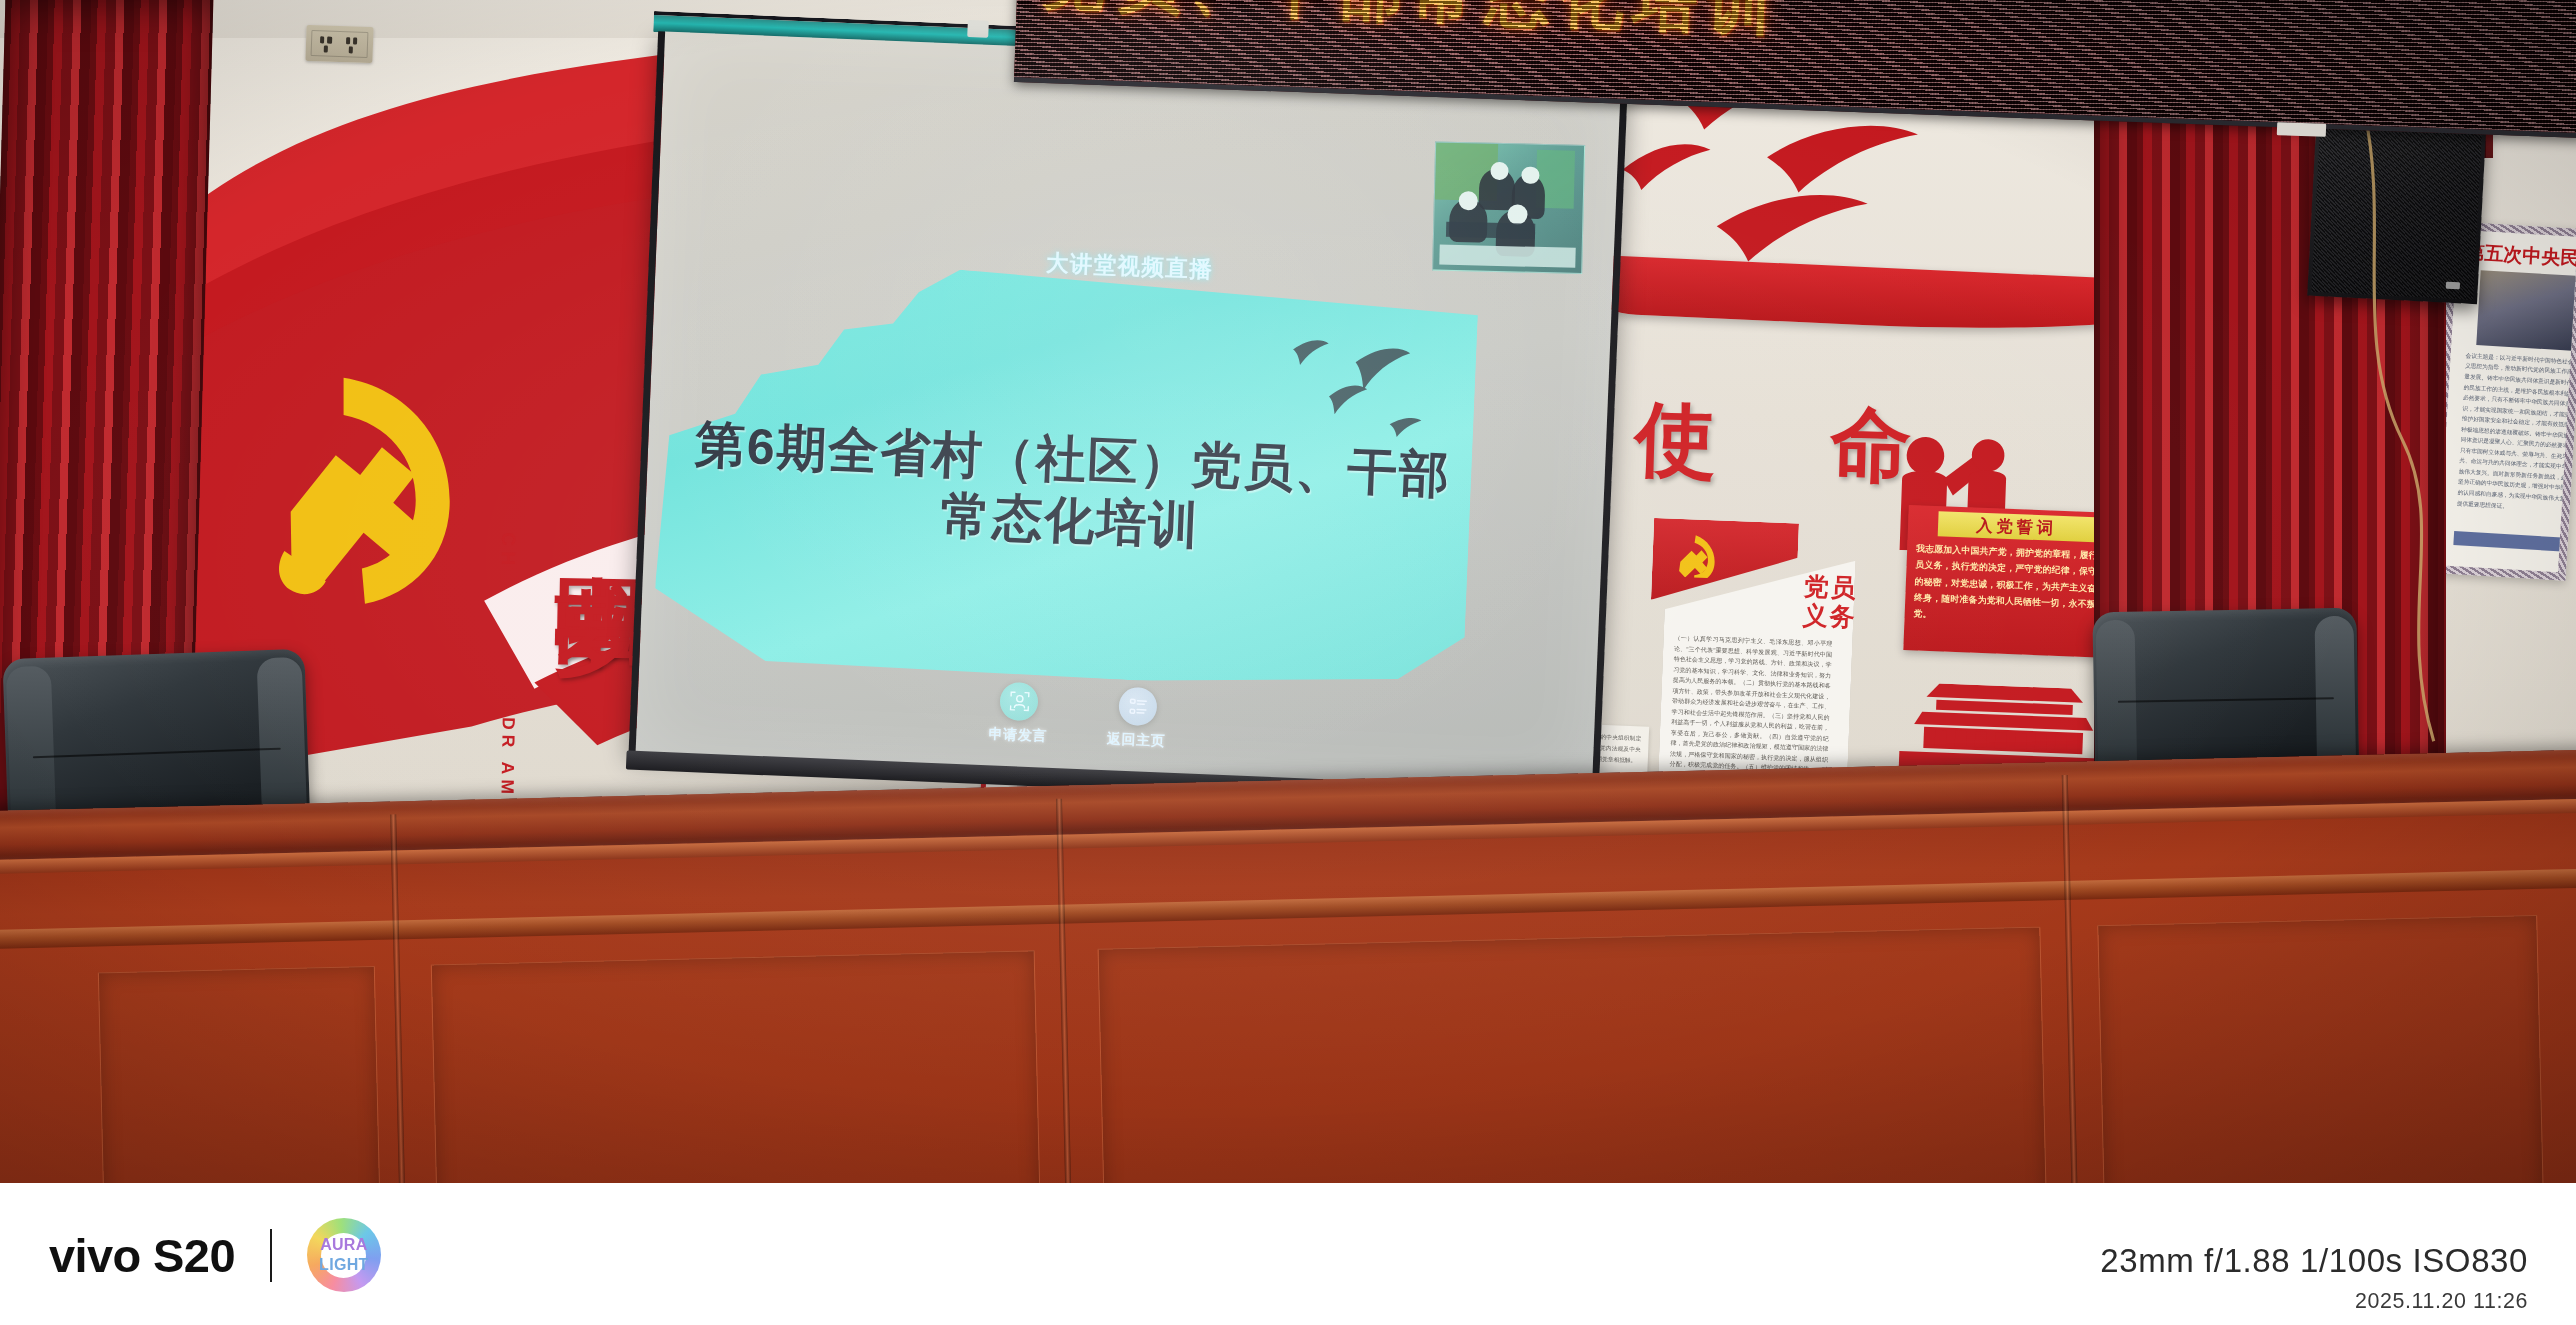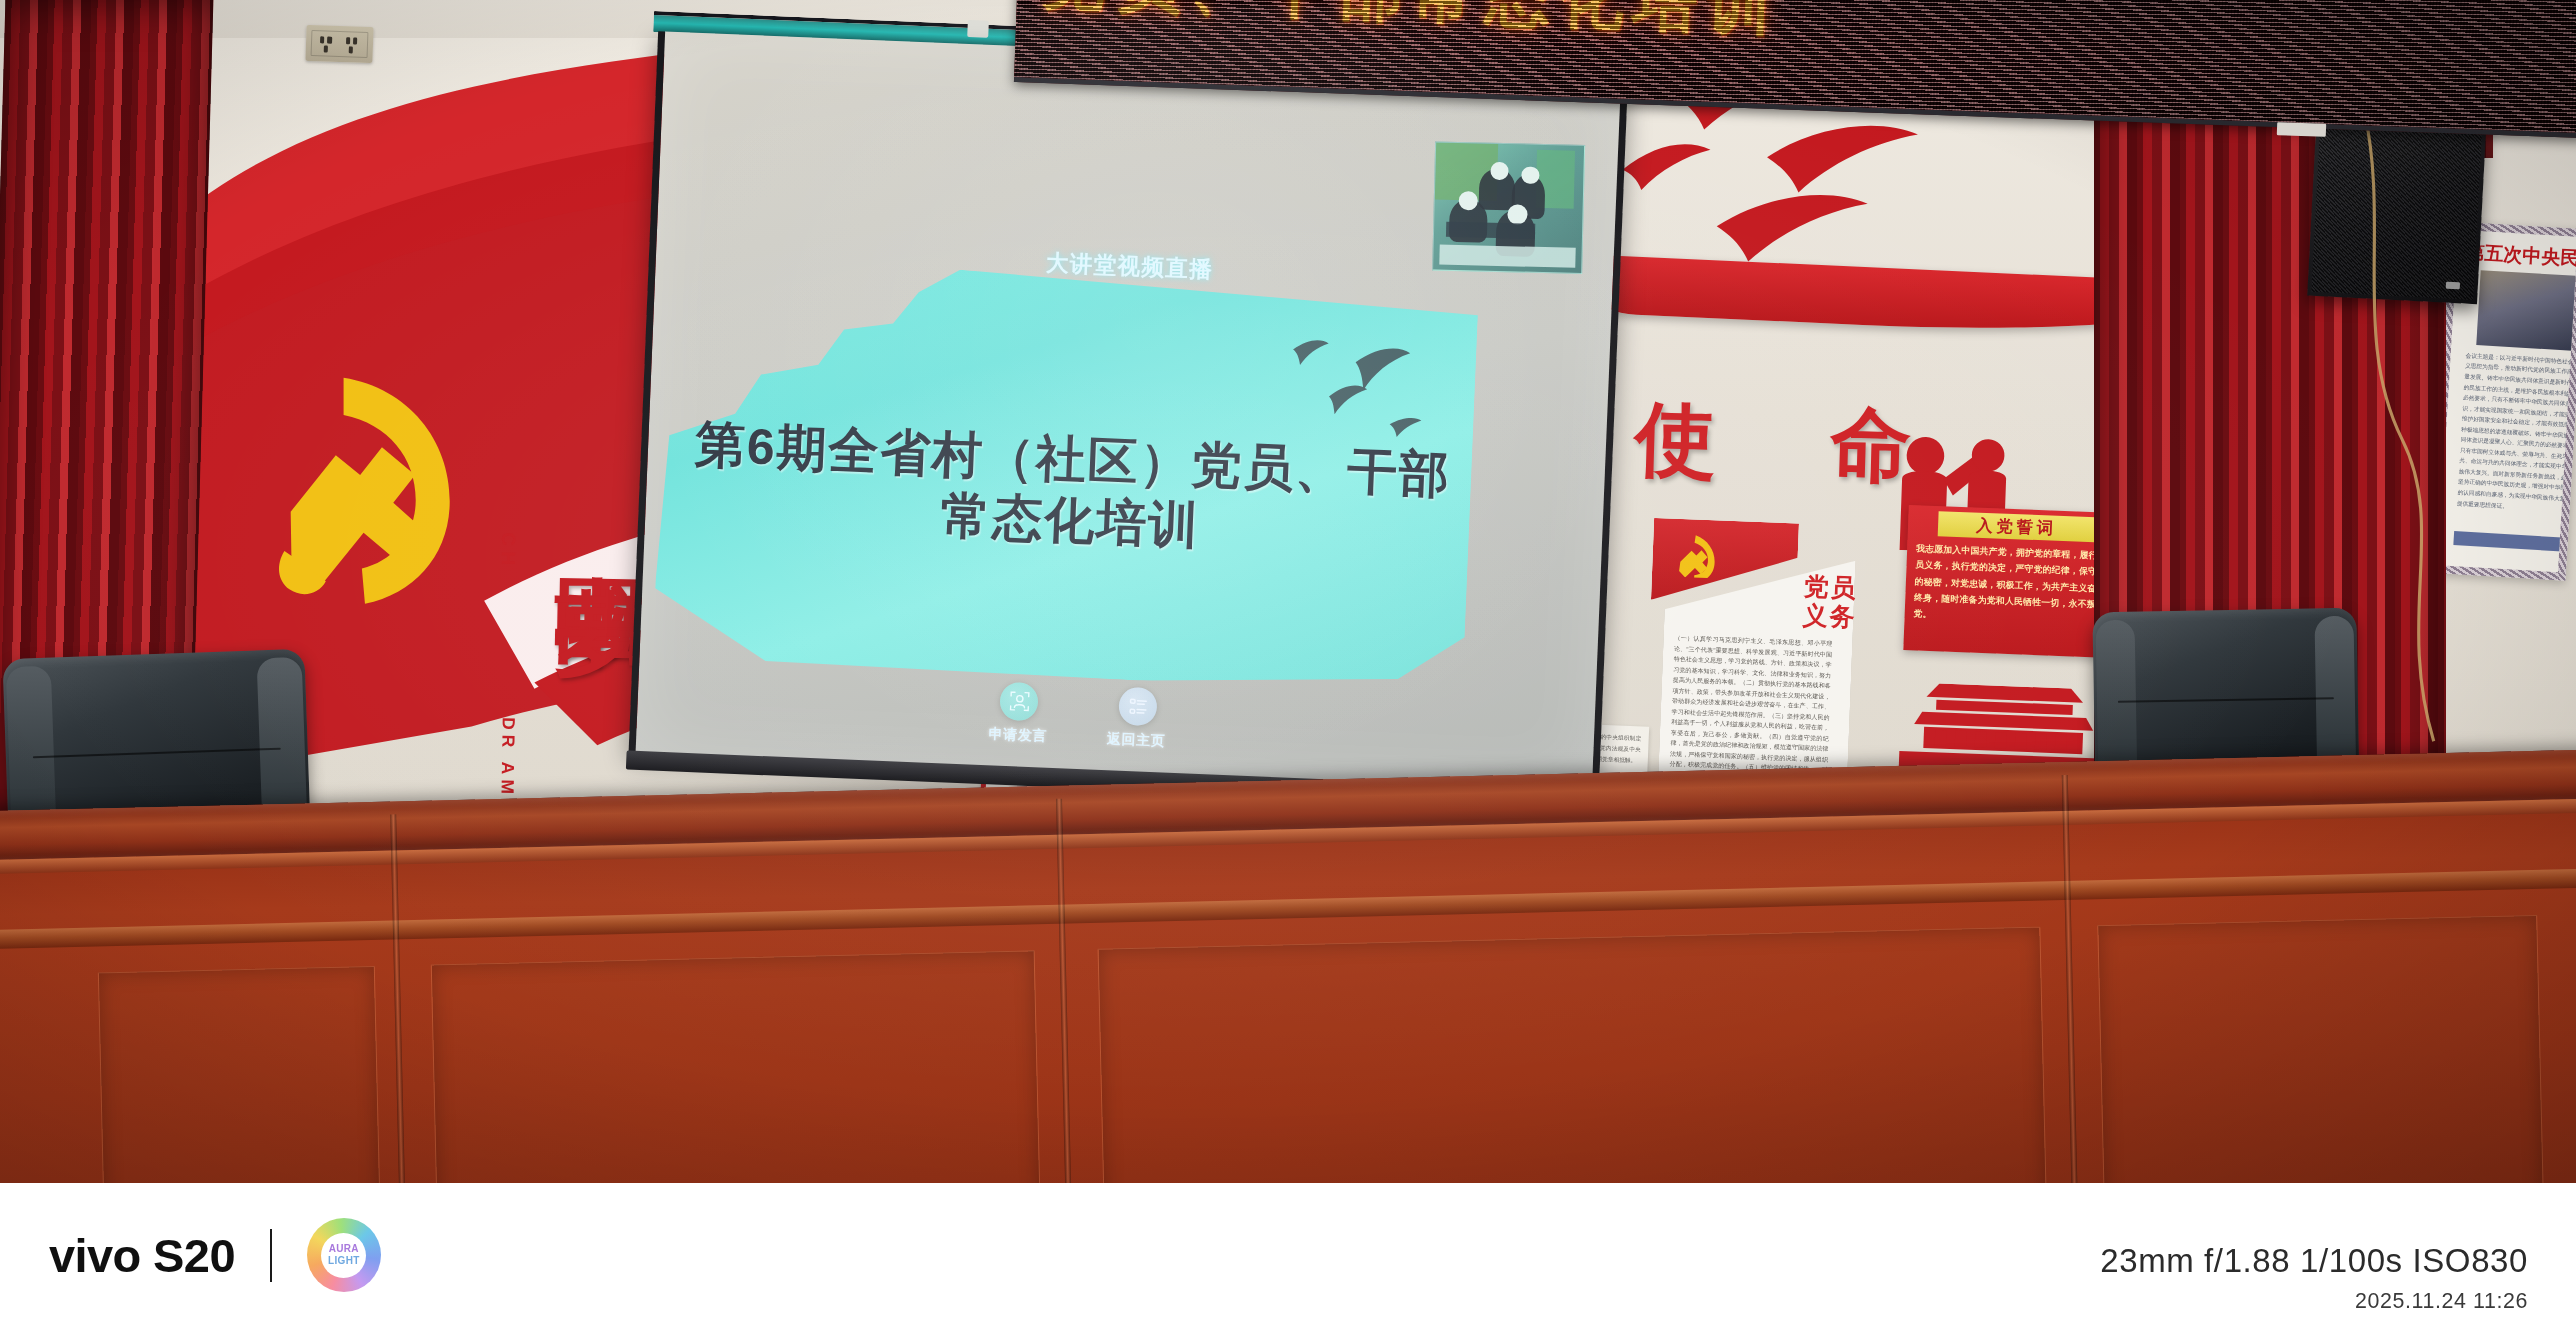--- a/index.html
+++ b/index.html
@@ -344,21 +344,21 @@
     background:#ffffff;
   }
   .wm-left { position:absolute; left:49px; top:35px; display:flex; align-items:center; gap:35px; }
   .wm-brand { font-size:47px; font-weight:bold; color:#101010; letter-spacing:-0.6px; }
   .wm-sep { width:1.9px; height:53px; background:#1a1a1a; }
   .aura { position:relative; width:74px; height:74px; border-radius:50%;
     background:conic-gradient(from 200deg,#f78da0,#f6a95f,#f3d75c,#9fe07a,#6cc8e8,#7f9ff0,#c49af0,#f78da0);
     display:flex; align-items:center; justify-content:center; }
   .aura .hole { width:45px; height:45px; border-radius:50%; background:#fff;
     display:flex; flex-direction:column; align-items:center; justify-content:center; }
-  .aura .l1,.aura .l2 { font-size:10px; font-weight:bold; line-height:1.25; letter-spacing:0.3px; }
+  .aura .l1,.aura .l2 { font-size:16px; font-weight:bold; line-height:1.25; letter-spacing:0.3px; }
   .aura .l1 { color:#a879dd; }
   .aura .l2 { color:#6fa8e0; }
 
   .wm-right { position:absolute; right:48px; top:30px; text-align:right;margin-top:29px; }
   .wm-exif { font-size:33px; color:#2b2b2b; letter-spacing:0.6px; }
   .wm-date { margin-top:8.8px; font-size:21.4px; color:#3a3a3a; letter-spacing:0.6px; }
 </style>
 </head>
 <body>
 
@@ -620,18 +620,18 @@
       <div class="wm-sep"></div>
       <div class="aura">
         <div class="hole">
           <div class="l1">AURA</div>
           <div class="l2">LIGHT</div>
         </div>
       </div>
     </div>
     <div class="wm-right">
       <div class="wm-exif">23mm  f/1.88  1/100s  ISO830</div>
-      <div class="wm-date">2025.11.24 11:26</div>
+      <div class="wm-date">2025.11.20 11:26</div>
     </div>
   </div>
 
 </div>
 
 
 </body></html>

